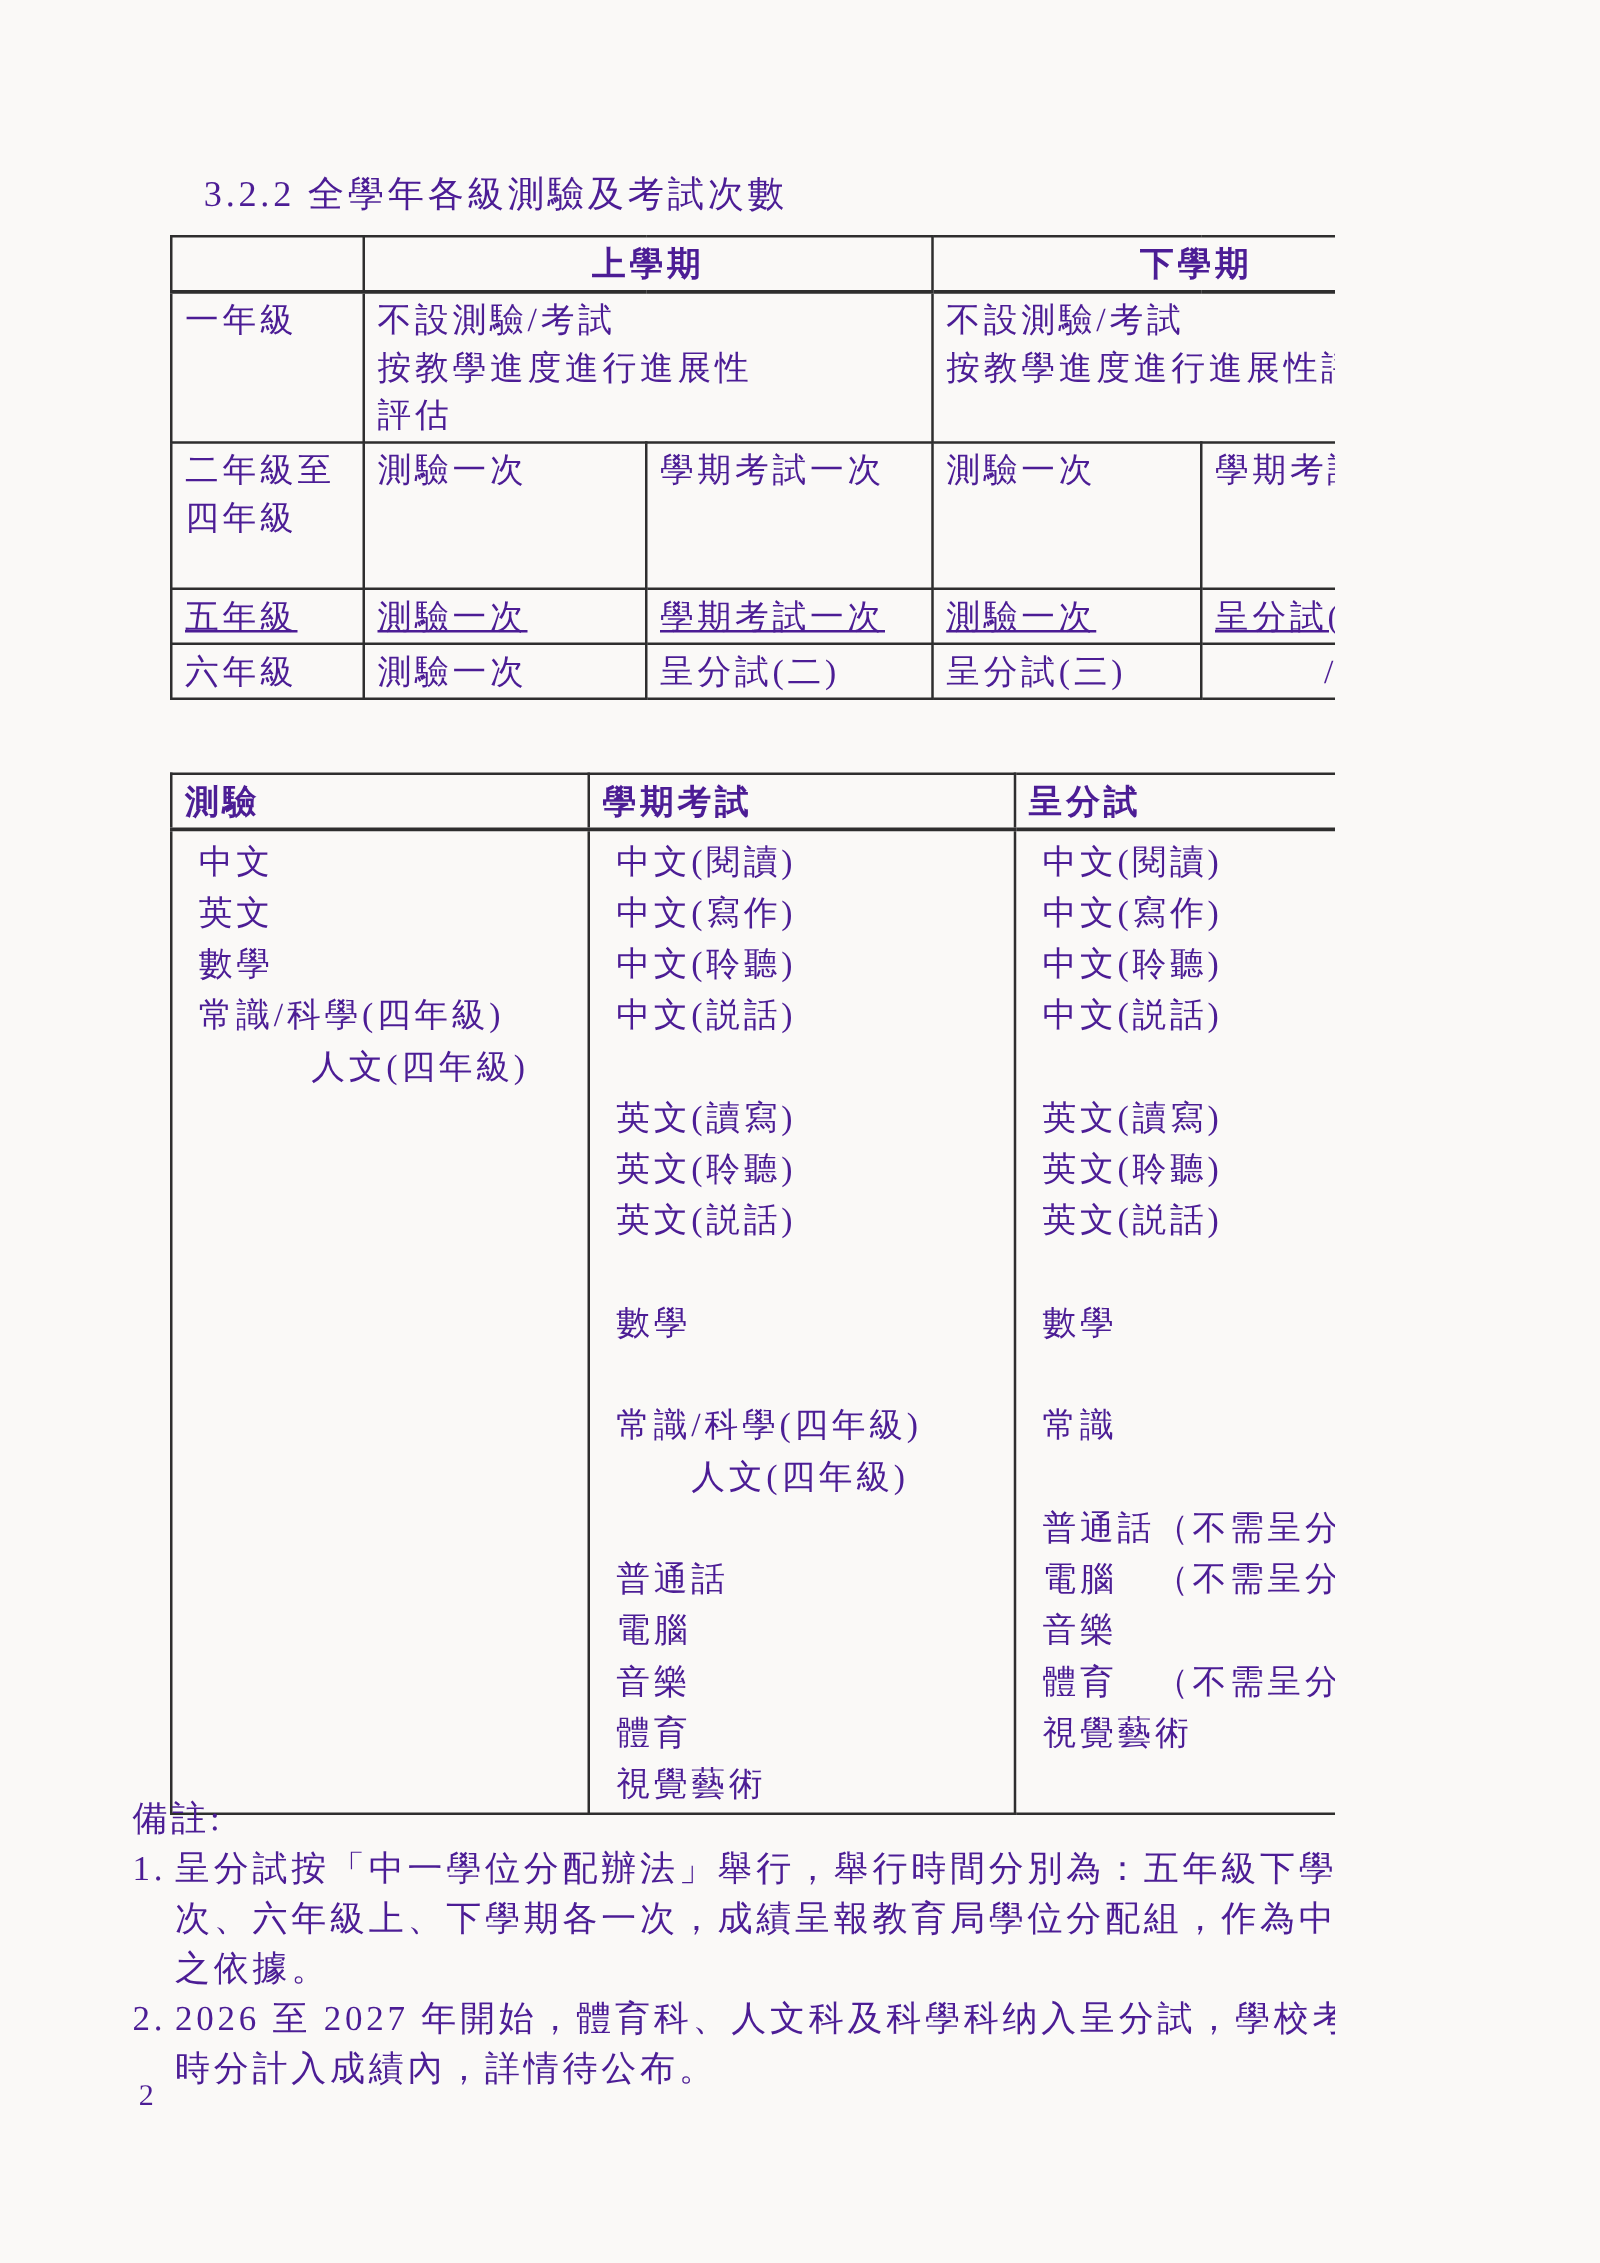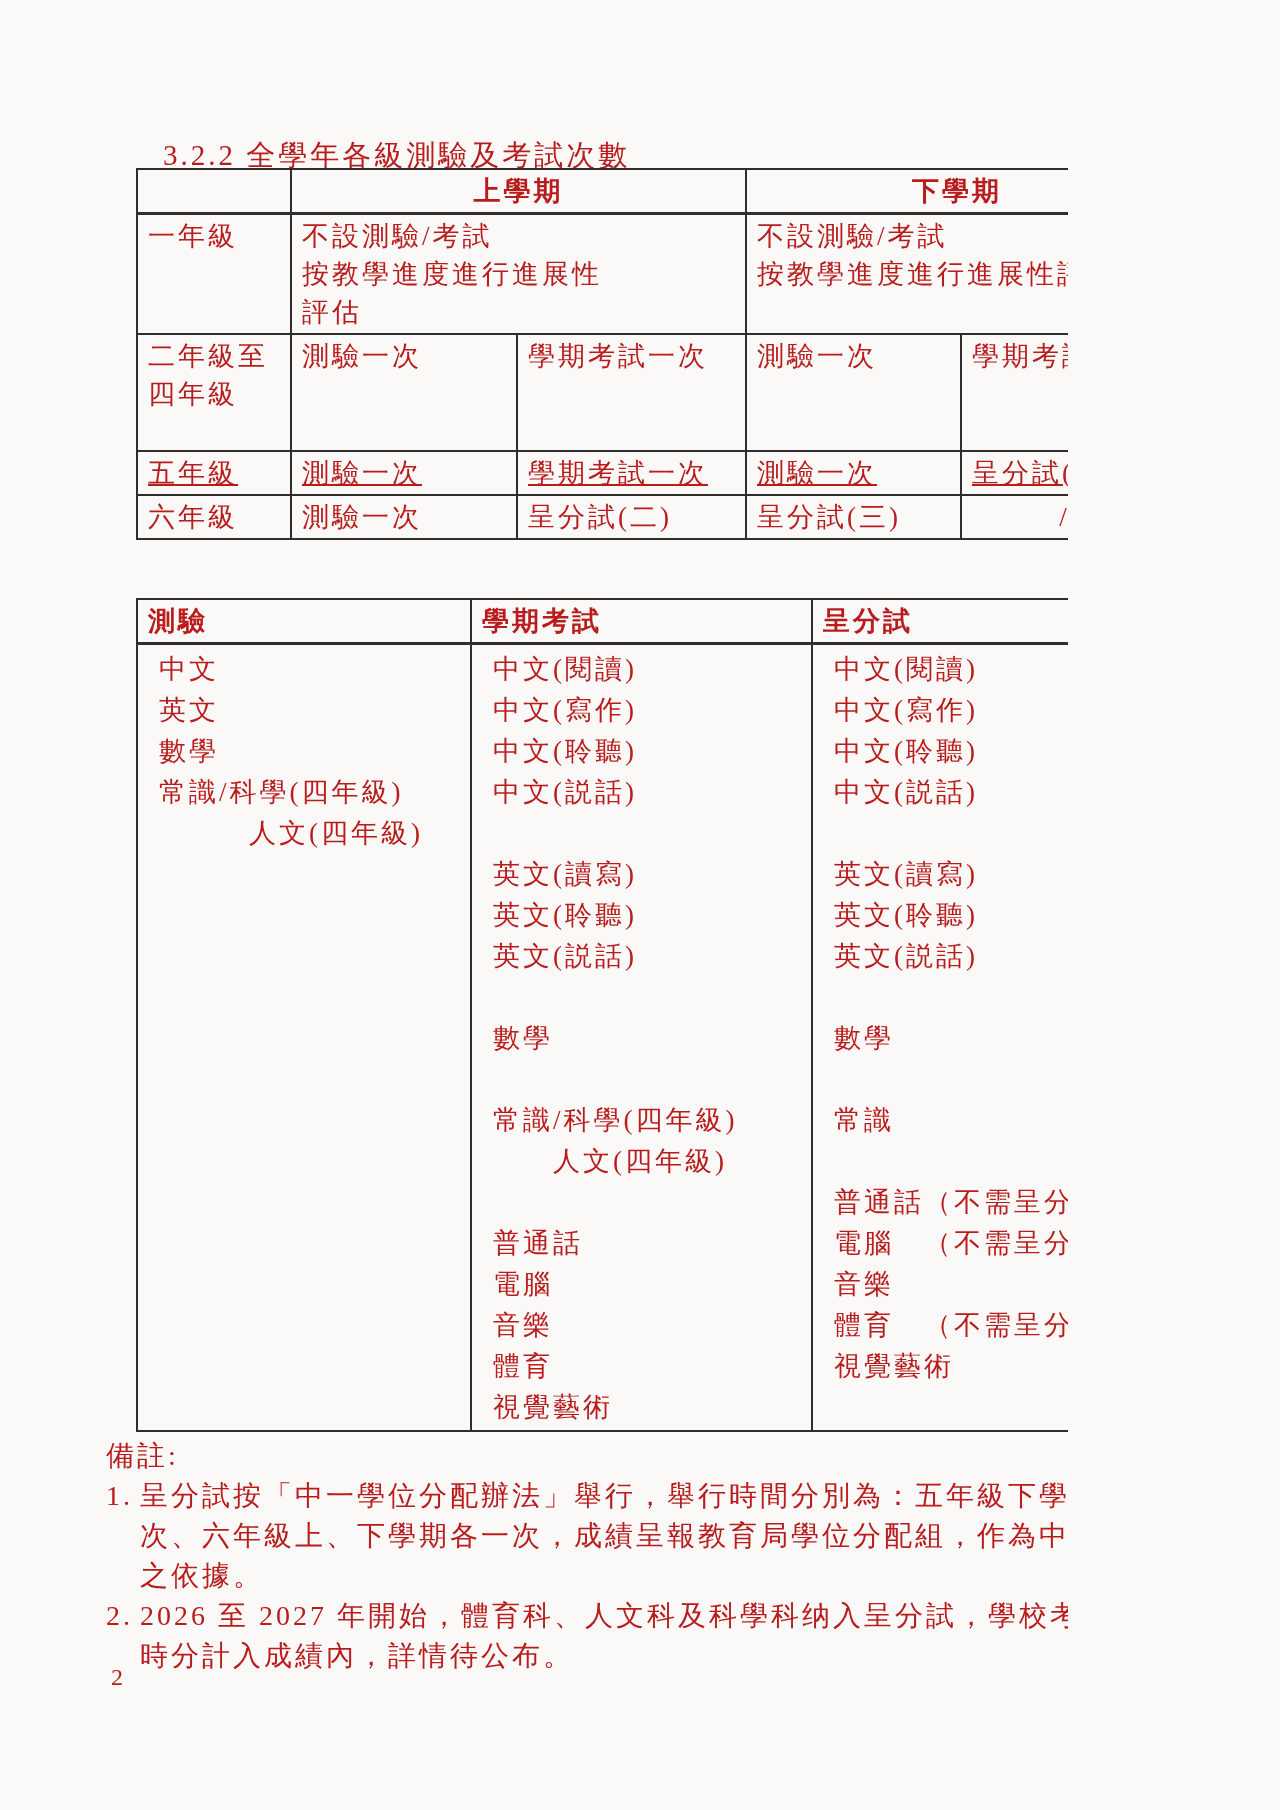--- a/index.html
+++ b/index.html
@@ -1,39 +1,40 @@
 <!DOCTYPE html>
 <html><head>
 <meta charset="utf-8">
 <style>
   html, body { margin: 0; padding: 0; background: #faf9f7; }
   .page {
     position: relative;
     width: 1068px;
     height: 1810px;
     background: #faf9f7;
-    color: #b91c1c;
+    color: #4c1d95;
     font-family: "Liberation Serif", "DejaVu Serif", serif;
     overflow: hidden;
   }
   .sec-title {
     position: absolute;
     font-size: 29px;
     letter-spacing: 3px;
     white-space: nowrap;
   }
   .t322 { left: 163px; top: 136px; }
   .t323 { left: 161px; top: 562px; }
 
   table.doc-table {
     position: absolute;
     border-collapse: collapse;
     table-layout: fixed;
     font-size: 27px;
     letter-spacing: 3px;
+    margin-top: 20px;
   }
   table.doc-table td {
     border: 2px solid #2e2e2e;
     padding: 2px 10px;
     overflow: hidden;
   }
   .t1 { left: 136px; top: 168px; width: 1031px; }
   .t2 { left: 136px; top: 598px; width: 990px; }
 
   .t1 tr.hrow  { height: 38px; }

